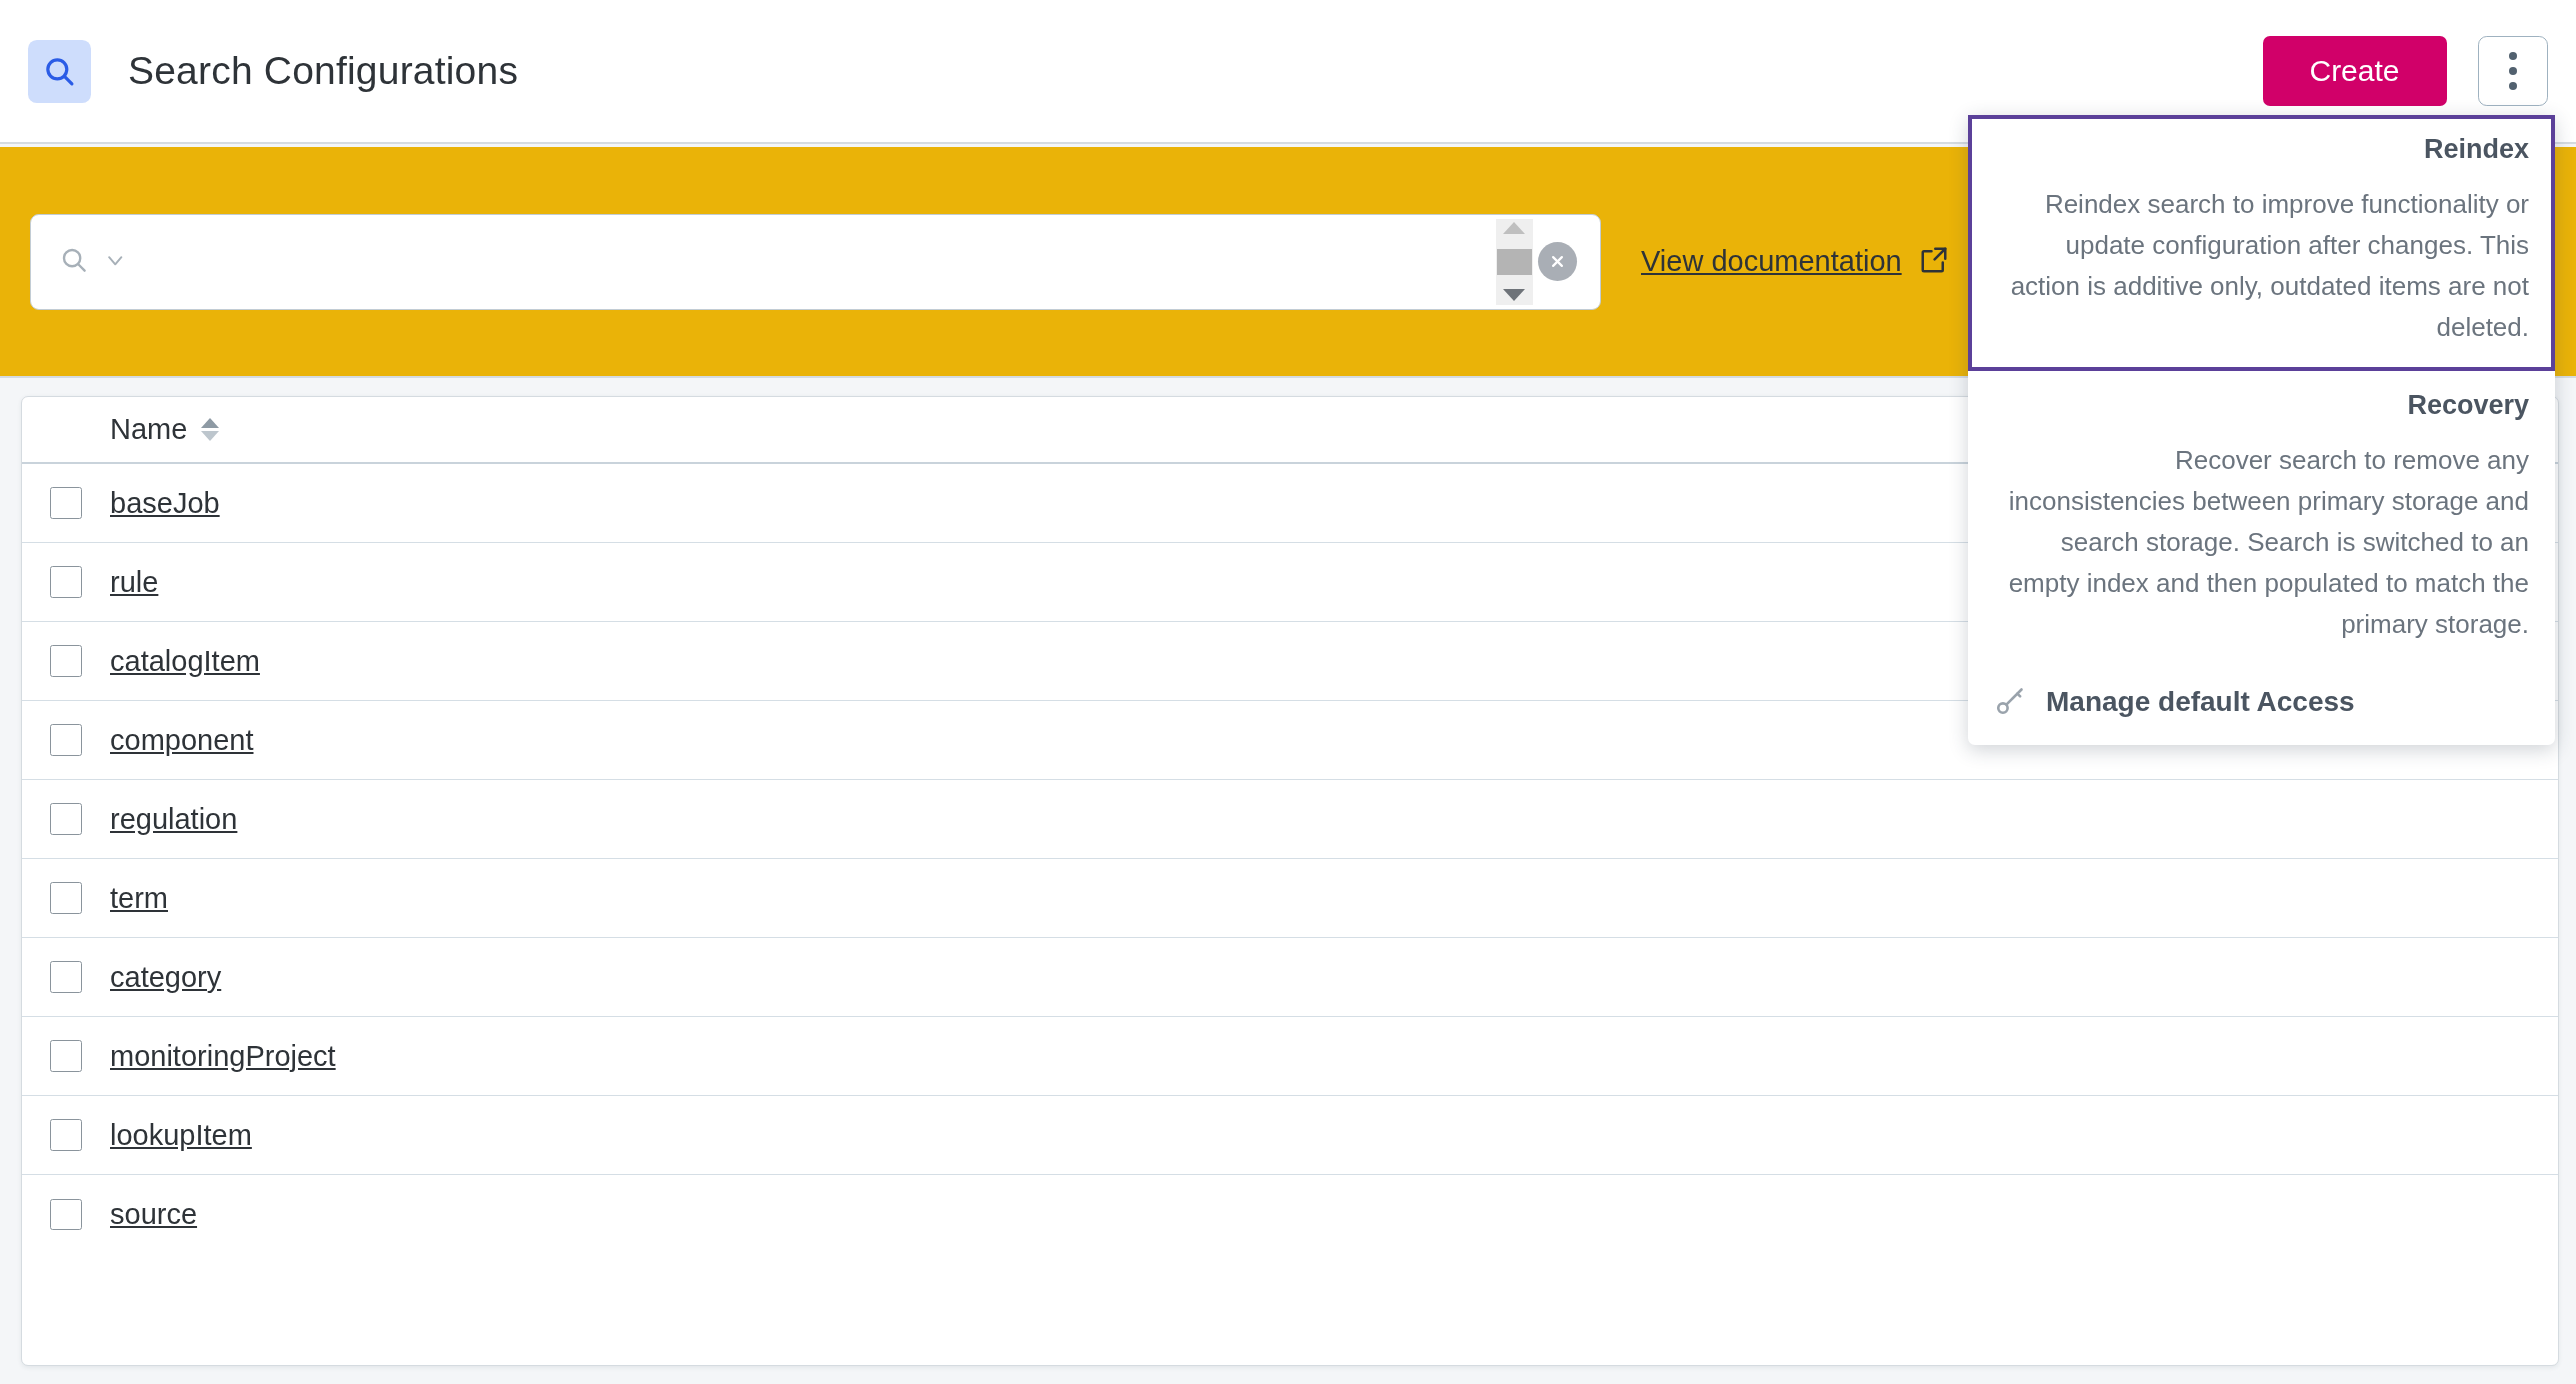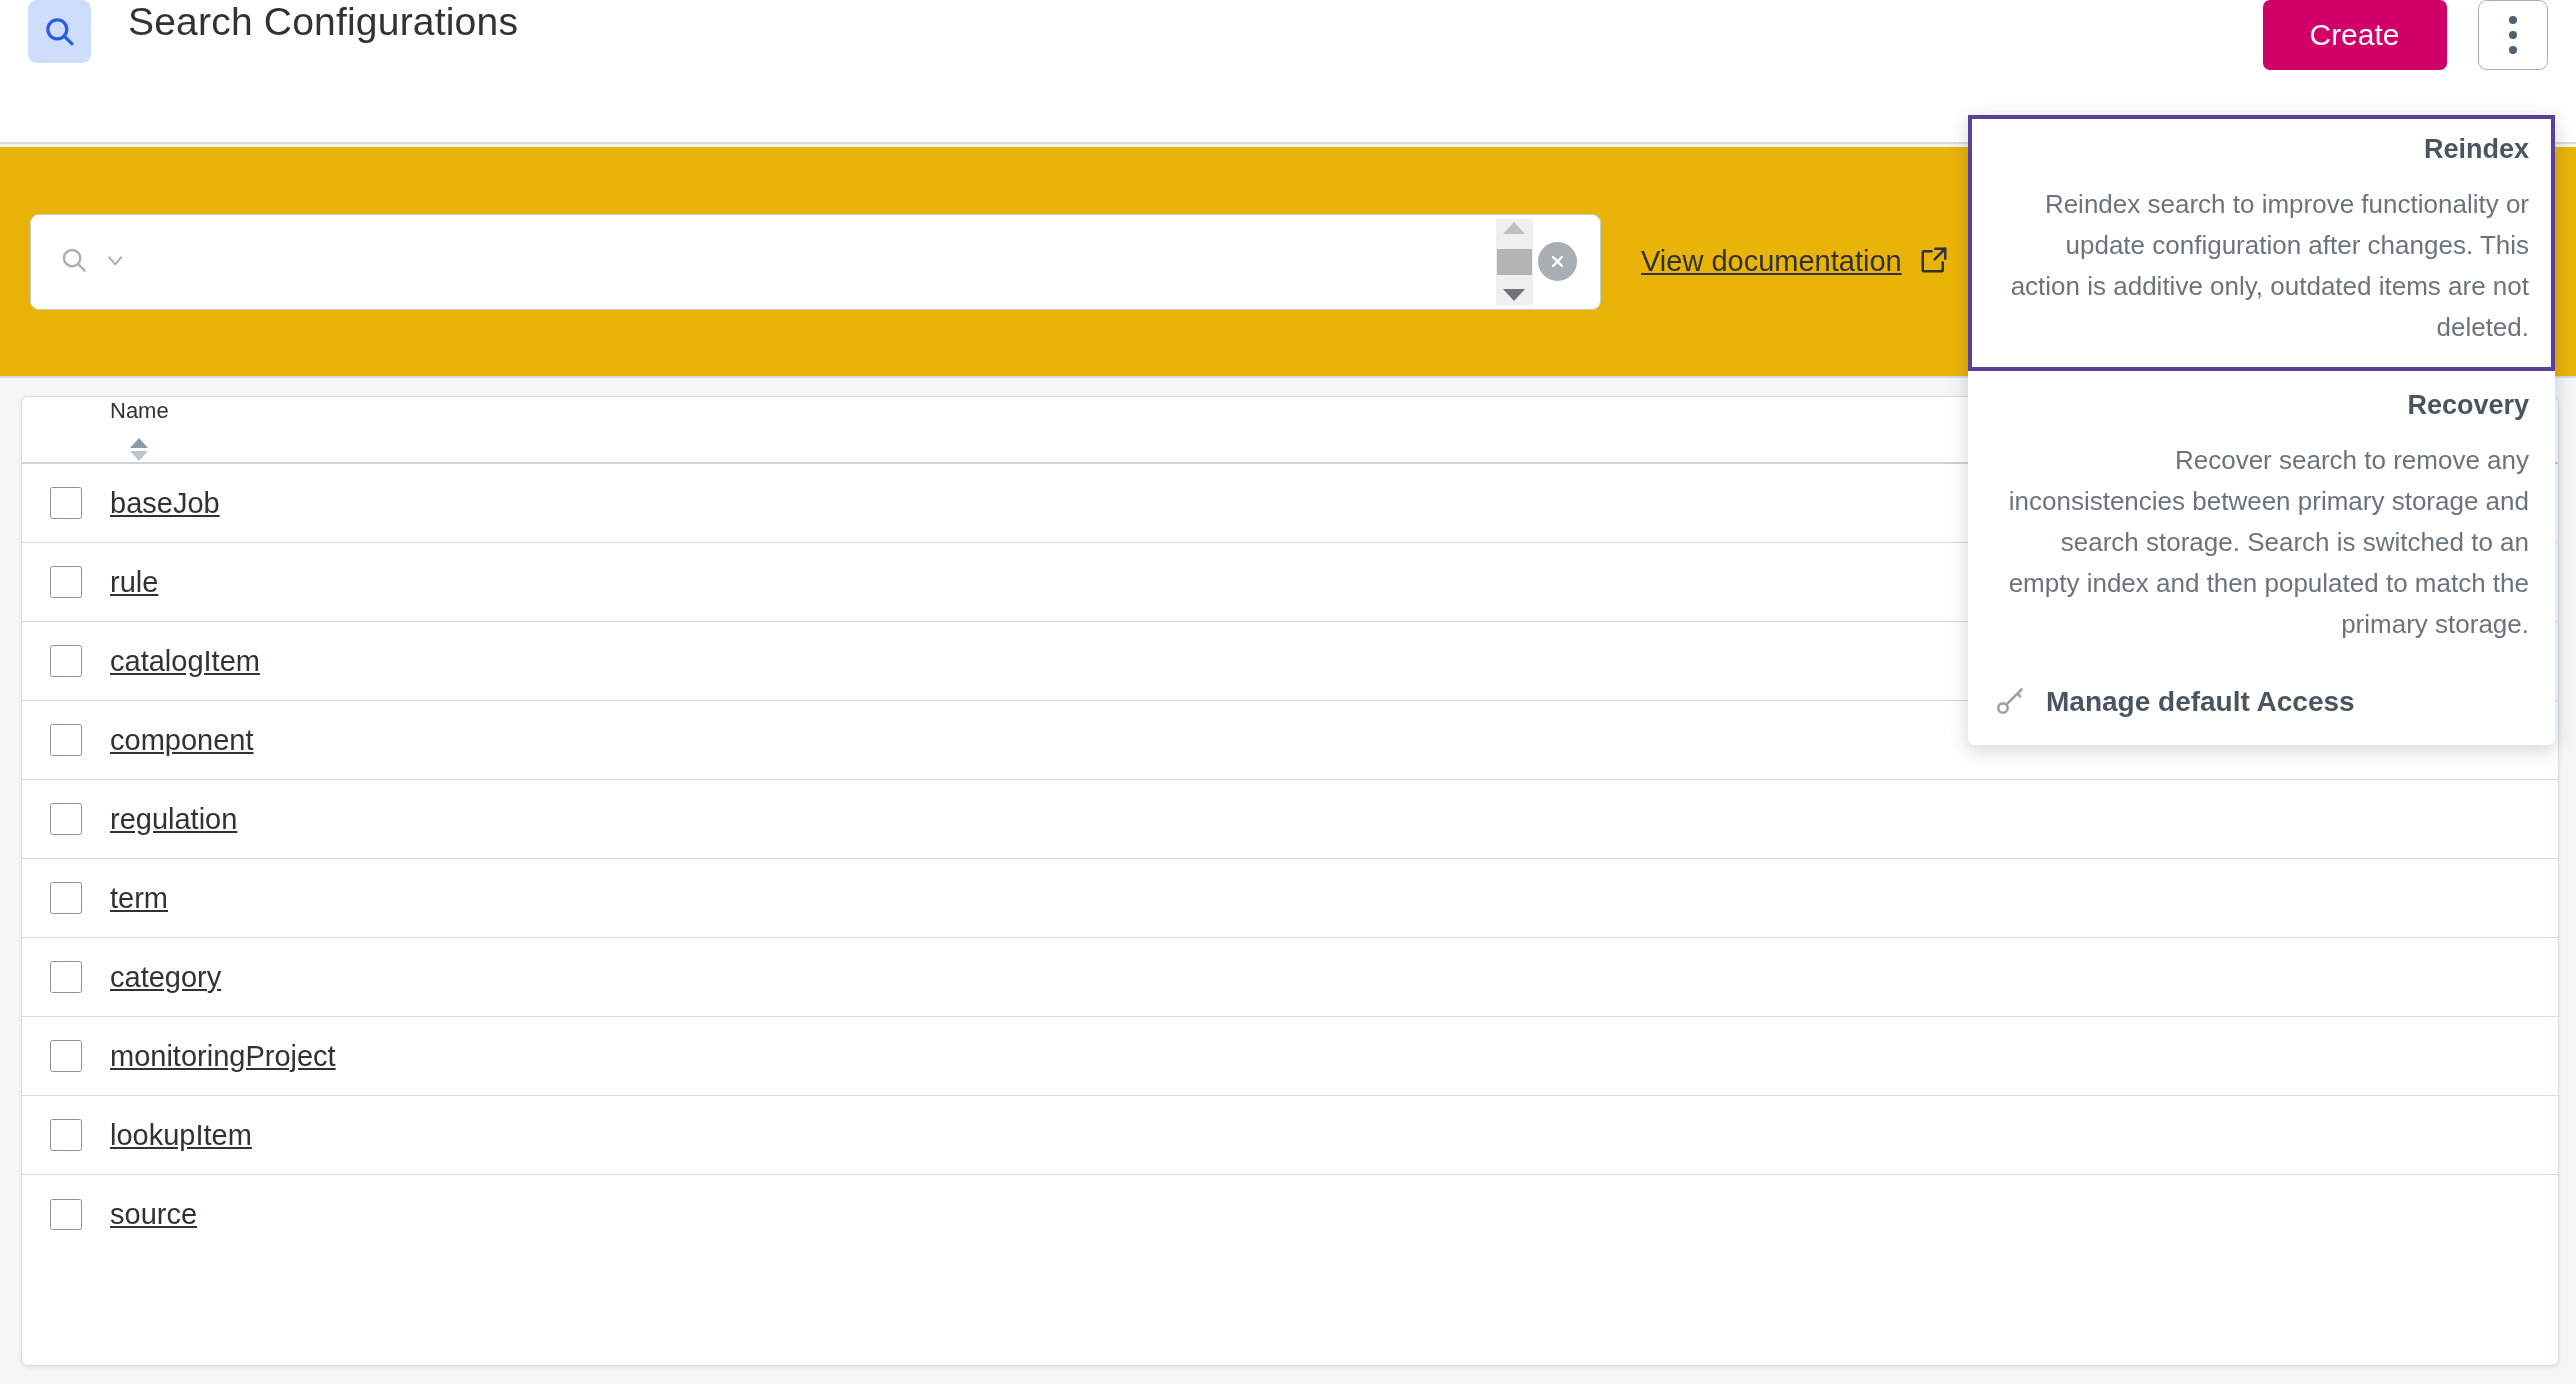--- a/index.html
+++ b/index.html
@@ -14,21 +14,21 @@
 
   
   .header {
     position: absolute;
     top: 0; left: 0;
     width: 2576px;
     height: 144px;
     background: #FFFFFF;
     border-bottom: 2.6px solid #D5DBE0;
     display: flex;
-    align-items: flex-start;
+    align-items: center;
   }
   .header-icon-box {
     margin-left: 28px;
     width: 63px;
     height: 63px;
     border-radius: 8.8px;
     background: #CEDDFC;
     display: flex;
     align-items: center;
     justify-content: center;
@@ -194,23 +194,22 @@
     height: 67px;
     display: flex;
     align-items: center;
     border-bottom: 2.6px solid #C9D3DB;
   }
   .th-check { width: 88px; flex: none; }
   .th-name {
     display: flex;
     align-items: center;
     gap: 14px;
-    font-size: 22px;
+    font-size: 29px;
     color: #2E3338;
-    flex-direction: column;
   }
   .sort-icon { display: flex; flex-direction: column; gap: 3.5px; }
   .sort-up {
     width: 0; height: 0;
     border-left: 9.6px solid transparent;
     border-right: 9.6px solid transparent;
     border-bottom: 10.5px solid #8E9AA4;
   }
   .sort-down {
     width: 0; height: 0;

